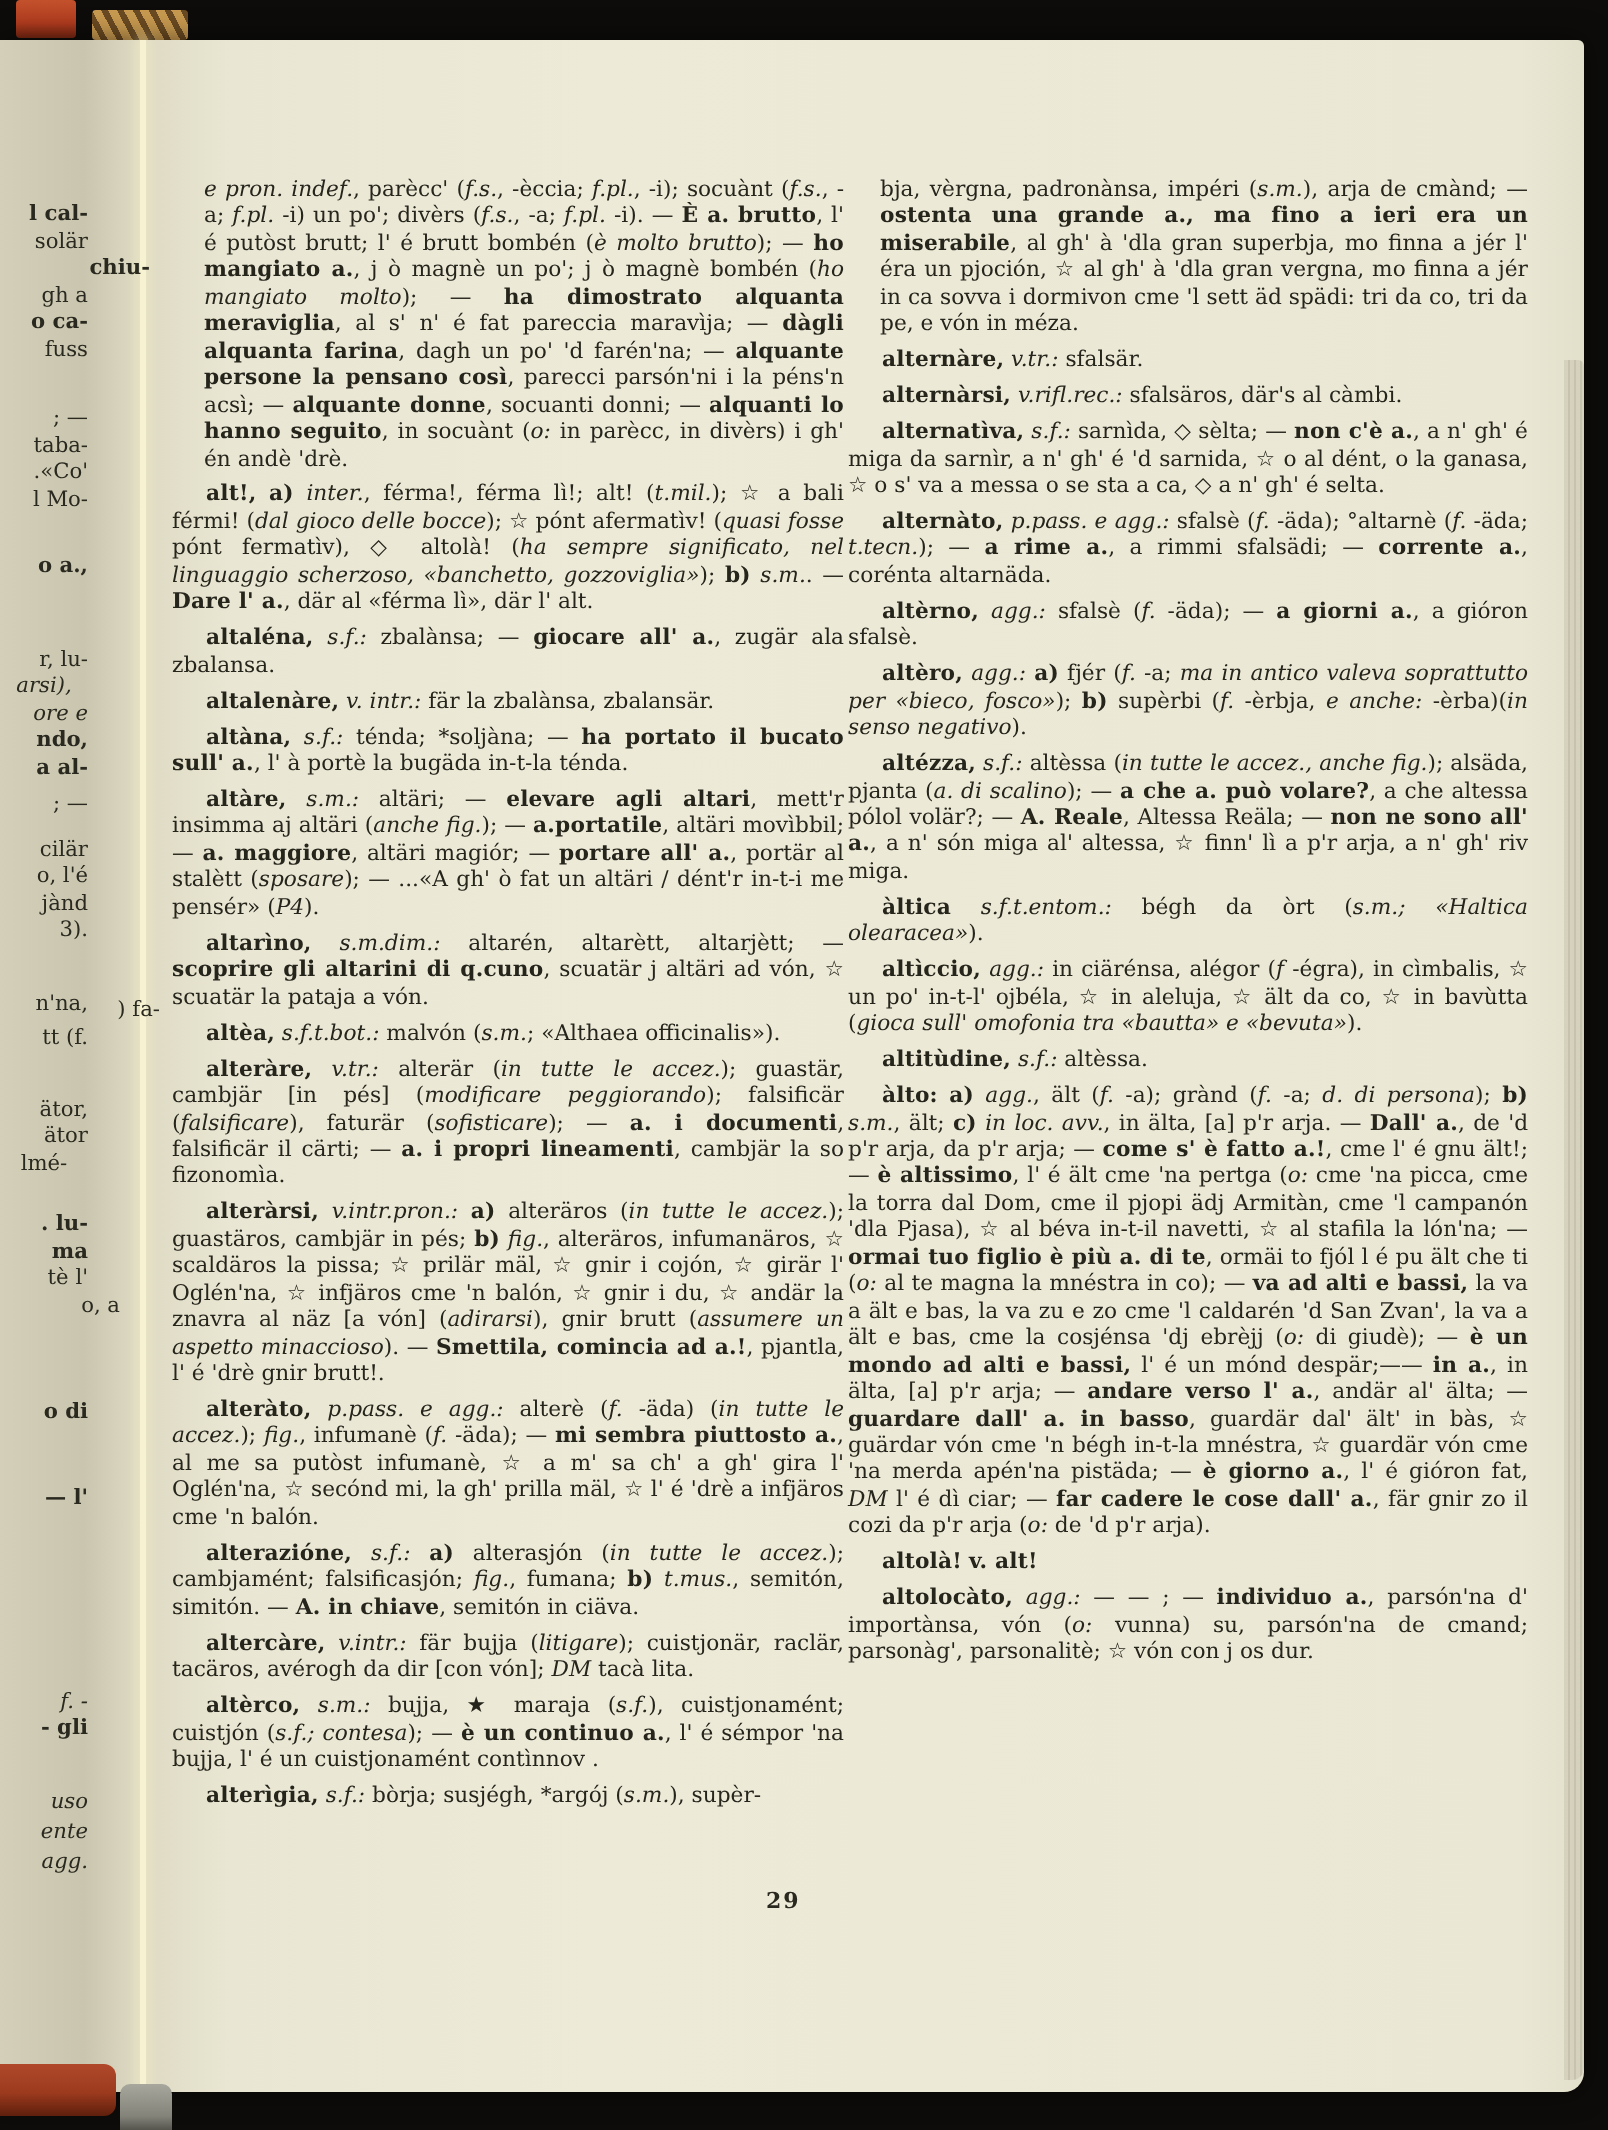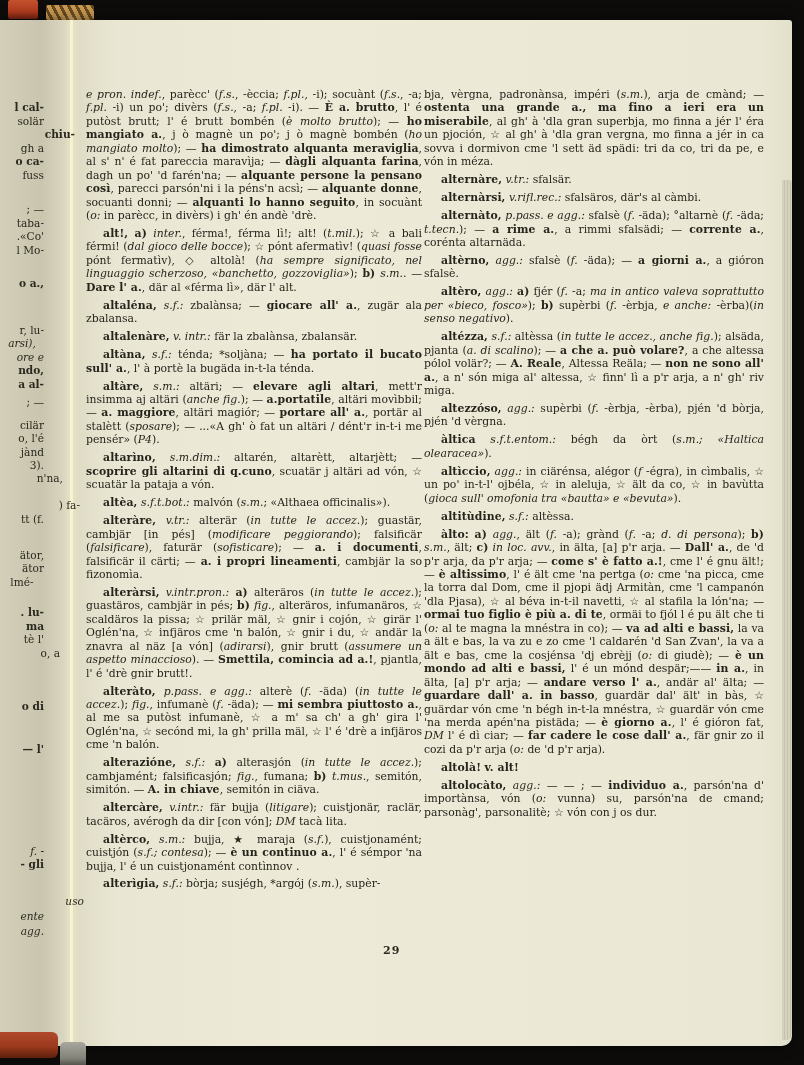--- a/index.html
+++ b/index.html
@@ -27,21 +27,21 @@
     white-space:nowrap;overflow:hidden;}
   .frag.bd{font-weight:bold;}
   .frag.it{font-style:italic;}
   
   .col{position:absolute;top:88px;width:336px;font-size:10.85px;line-height:13.45px;
     color:#26251c;text-align:justify;}
   .col-left{left:86px;}
   .col-right{left:424px;width:340px;}
   p.entry{margin:0;padding:0;text-indent:17px;}
   p.entry + p.entry{margin-top:4.5px;}
-  p.entry.cont{text-indent:0;}
+  p.entry.cont{text-indent:0;margin-left:16px;}
   p.entry .bd{font-weight:bold;letter-spacing:.1px;}
   p.entry .it{font-style:italic;}
   .pagenum{position:absolute;left:383px;top:944px;font-size:11px;color:#2a291f;letter-spacing:1px;font-weight:bold;}
 </style>
 </head>
 <body>
 
 <div class="photo">
   <div class="spine-red"></div>
   <div class="stripe-obj"></div>
@@ -66,35 +66,35 @@
       <div class="frag" style="top: 324px;">r, lu-</div>
       <div class="frag it" style="top: 337px; text-align: center;">arsi),</div>
       <div class="frag it" style="top: 351px;">ore e</div>
       <div class="frag bd" style="top: 364px;">ndo,</div>
       <div class="frag bd" style="top: 378px;">a al-</div>
       <div class="frag" style="top: 396px;">; —</div>
       <div class="frag" style="top: 419px;">cilär</div>
       <div class="frag" style="top: 432px;">o, l'é</div>
       <div class="frag" style="top: 446px;">jànd</div>
       <div class="frag" style="top: 459px;">3).</div>
-      <div class="frag" style="top: 472px; padding-left: 19px;">n'na,</div>
+      <div class="frag" style="top: 496px;">n'na,</div>
       <div class="frag" style="top: 499px; margin-left: 36px;">) fa-</div>
       <div class="frag" style="top: 513px;">tt (f.</div>
       <div class="frag" style="top: 549px;">ätor,</div>
       <div class="frag" style="top: 562px;">ätor</div>
       <div class="frag" style="top: 576px; text-align: center;">lmé-</div>
       <div class="frag bd" style="top: 606px;">. lu-</div>
       <div class="frag bd" style="top: 620px;">ma</div>
       <div class="frag" style="top: 633px;">tè l'</div>
       <div class="frag" style="top: 647px; padding-left: 16px;">o, a</div>
       <div class="frag bd" style="top: 700px;">o di</div>
       <div class="frag bd" style="top: 743px;">— l'</div>
       <div class="frag it" style="top: 845px;">f. -</div>
       <div class="frag bd" style="top: 858px;">- gli</div>
-      <div class="frag it" style="top: 895px; margin-left: 40px;">uso</div>
+      <div class="frag it" style="top: 895px;">uso</div>
       <div class="frag it" style="top: 910px;">ente</div>
       <div class="frag it" style="top: 925px;">agg.</div>
     </div>
 
   <div class="col col-left" id="col-left">
       <p class="entry cont"><span class="it">e pron. indef.</span><span>, parècc' (</span><span class="it">f.s.</span><span>, -èccia; </span><span class="it">f.pl.</span><span>, -i); socuànt (</span><span class="it">f.s.</span><span>, -a; </span><span class="it">f.pl.</span><span> -i) un po'; divèrs (</span><span class="it">f.s.</span><span>, -a; </span><span class="it">f.pl.</span><span> -i). — </span><span class="bd">È a. brutto</span><span>, l' é putòst brutt; l' é brutt bombén (</span><span class="it">è molto brutto</span><span>); — </span><span class="bd">ho mangiato a.</span><span>, j ò magnè un po'; j ò magnè bombén (</span><span class="it">ho mangiato molto</span><span>); — </span><span class="bd">ha dimostrato alquanta meraviglia</span><span>, al s' n' é fat pareccia maravìja; — </span><span class="bd">dàgli alquanta farina</span><span>, dagh un po' 'd farén'na; — </span><span class="bd">alquante persone la pensano così</span><span>, parecci parsón'ni i la péns'n acsì; — </span><span class="bd">alquante donne</span><span>, socuanti donni; — </span><span class="bd">alquanti lo hanno seguito</span><span>, in socuànt (</span><span class="it">o:</span><span> in parècc, in divèrs) i gh' én andè 'drè.</span></p>
       <p class="entry"><span class="bd">alt!,</span><span> </span><span class="bd">a)</span><span class="it"> inter.</span><span>, férma!, férma lì!; alt! (</span><span class="it">t.mil.</span><span>); ☆ a bali férmi! (</span><span class="it">dal gioco delle bocce</span><span>); ☆ pónt afermatìv! (</span><span class="it">quasi fosse</span><span> pónt fermatìv), ◇ altolà! (</span><span class="it">ha sempre significato, nel linguaggio scherzoso, «banchetto, gozzoviglia»</span><span>); </span><span class="bd">b)</span><span class="it"> s.m.</span><span>. — </span><span class="bd">Dare l' a.</span><span>, där al «férma lì», där l' alt.</span></p>
       <p class="entry"><span class="bd">altaléna,</span><span class="it"> s.f.:</span><span> zbalànsa; — </span><span class="bd">giocare all' a.</span><span>, zugär ala zbalansa.</span></p>
       <p class="entry"><span class="bd">altalenàre,</span><span class="it"> v. intr.:</span><span> fär la zbalànsa, zbalansär.</span></p>
       <p class="entry"><span class="bd">altàna,</span><span class="it"> s.f.:</span><span> ténda; *soljàna; — </span><span class="bd">ha portato il bucato sull' a.</span><span>, l' à portè la bugäda in-t-la ténda.</span></p>
@@ -106,25 +106,25 @@
       <p class="entry"><span class="bd">alteràto,</span><span class="it"> p.pass. e agg.:</span><span> alterè (</span><span class="it">f.</span><span> -äda) (</span><span class="it">in tutte le accez.</span><span>); </span><span class="it">fig.</span><span>, infumanè (</span><span class="it">f.</span><span> -äda); — </span><span class="bd">mi sembra piuttosto a.</span><span>, al me sa putòst infumanè, ☆ a m' sa ch' a gh' gira l' Oglén'na, ☆ secónd mi, la gh' prilla mäl, ☆ l' é 'drè a infjäros cme 'n balón.</span></p>
       <p class="entry"><span class="bd">alterazióne,</span><span class="it"> s.f.:</span><span> </span><span class="bd">a)</span><span> alterasjón (</span><span class="it">in tutte le accez.</span><span>); cambjamént; falsificasjón; </span><span class="it">fig.</span><span>, fumana; </span><span class="bd">b)</span><span class="it"> t.mus.</span><span>, semitón, simitón. — </span><span class="bd">A. in chiave</span><span>, semitón in ciäva.</span></p>
       <p class="entry"><span class="bd">altercàre,</span><span class="it"> v.intr.:</span><span> fär bujja (</span><span class="it">litigare</span><span>); cuistjonär, raclär, tacäros, avérogh da dir [con vón]; </span><span class="it">DM</span><span> tacà lita.</span></p>
       <p class="entry"><span class="bd">altèrco,</span><span class="it"> s.m.:</span><span> bujja, ★ maraja (</span><span class="it">s.f.</span><span>), cuistjonamént; cuistjón (</span><span class="it">s.f.; contesa</span><span>); — </span><span class="bd">è un continuo a.</span><span>, l' é sémpor 'na bujja, l' é un cuistjonamént contìnnov .</span></p>
       <p class="entry"><span class="bd">alterìgia,</span><span class="it"> s.f.:</span><span> bòrja; susjégh, *argój (</span><span class="it">s.m.</span><span>), supèr-</span></p>
     </div>
   <div class="col col-right" id="col-right">
       <p class="entry cont"><span>bja, vèrgna, padronànsa, impéri (</span><span class="it">s.m.</span><span>), arja de cmànd; — </span><span class="bd">ostenta una grande a., ma fino a ieri era un miserabile</span><span>, al gh' à 'dla gran superbja, mo finna a jér l' éra un pjoción, ☆ al gh' à 'dla gran vergna, mo finna a jér in ca sovva i dormivon cme 'l sett äd spädi: tri da co, tri da pe, e vón in méza.</span></p>
       <p class="entry"><span class="bd">alternàre,</span><span class="it"> v.tr.:</span><span> sfalsär.</span></p>
       <p class="entry"><span class="bd">alternàrsi,</span><span class="it"> v.rifl.rec.:</span><span> sfalsäros, där's al càmbi.</span></p>
+      <p class="entry"><span class="bd">alternatìva,</span><span class="it"> s.f.:</span><span> sarnìda, ◇ sèlta; — </span><span class="bd">non c'è a.</span><span>, a n' gh' é miga da sarnìr, a n' gh' é 'd sarnida, ☆ o al dént, o la ganasa, ☆ o s' va a messa o se sta a ca, ◇ a n' gh' é selta.</span></p>
       <p class="entry"><span class="bd">alternàto,</span><span class="it"> p.pass. e agg.:</span><span> sfalsè (</span><span class="it">f.</span><span> -äda); °altarnè (</span><span class="it">f.</span><span> -äda; </span><span class="it">t.tecn.</span><span>); — </span><span class="bd">a rime a.</span><span>, a rimmi sfalsädi; — </span><span class="bd">corrente a.</span><span>, corénta altarnäda.</span></p>
       <p class="entry"><span class="bd">altèrno,</span><span class="it"> agg.:</span><span> sfalsè (</span><span class="it">f.</span><span> -äda); — </span><span class="bd">a giorni a.</span><span>, a gióron sfalsè.</span></p>
       <p class="entry"><span class="bd">altèro,</span><span class="it"> agg.:</span><span> </span><span class="bd">a)</span><span> fjér (</span><span class="it">f.</span><span> -a; </span><span class="it">ma in antico valeva soprattutto per «bieco, fosco»</span><span>); </span><span class="bd">b)</span><span> supèrbi (</span><span class="it">f.</span><span> -èrbja, </span><span class="it">e anche:</span><span> -èrba)(</span><span class="it">in senso negativo</span><span>).</span></p>
       <p class="entry"><span class="bd">altézza,</span><span class="it"> s.f.:</span><span> altèssa (</span><span class="it">in tutte le accez., anche fig.</span><span>); alsäda, pjanta (</span><span class="it">a. di scalino</span><span>); — </span><span class="bd">a che a. può volare?</span><span>, a che altessa pólol volär?; — </span><span class="bd">A. Reale</span><span>, Altessa Reäla; — </span><span class="bd">non ne sono all' a.</span><span>, a n' són miga al' altessa, ☆ finn' lì a p'r arja, a n' gh' riv miga.</span></p>
-      <p class="entry"><span class="bd">altezzóso,</span><span class="it"> agg.:</span><span> supèrbi (</span><span class="it">f.</span><span> -èrbja, -èrba), pjén 'd bòrja, pjén 'd vèrgna.</span></p>
       <p class="entry"><span class="bd">àltica</span><span class="it"> s.f.t.entom.:</span><span> bégh da òrt (</span><span class="it">s.m.; «Haltica olearacea»</span><span>).</span></p>
       <p class="entry"><span class="bd">altìccio,</span><span class="it"> agg.:</span><span> in ciärénsa, alégor (</span><span class="it">f</span><span> -égra), in cìmbalis, ☆ un po' in-t-l' ojbéla, ☆ in aleluja, ☆ ält da co, ☆ in bavùtta (</span><span class="it">gioca sull' omofonia tra «bautta» e «bevuta»</span><span>).</span></p>
       <p class="entry"><span class="bd">altitùdine,</span><span class="it"> s.f.:</span><span> altèssa.</span></p>
       <p class="entry"><span class="bd">àlto:</span><span> </span><span class="bd">a)</span><span class="it"> agg.</span><span>, ält (</span><span class="it">f.</span><span> -a); grànd (</span><span class="it">f.</span><span> -a; </span><span class="it">d. di persona</span><span>); </span><span class="bd">b)</span><span class="it"> s.m.</span><span>, ält; </span><span class="bd">c)</span><span class="it"> in loc. avv.</span><span>, in älta, [a] p'r arja. — </span><span class="bd">Dall' a.</span><span>, de 'd p'r arja, da p'r arja; — </span><span class="bd">come s' è fatto a.!</span><span>, cme l' é gnu ält!; — </span><span class="bd">è altissimo</span><span>, l' é ält cme 'na pertga (</span><span class="it">o:</span><span> cme 'na picca, cme la torra dal Dom, cme il pjopi ädj Armitàn, cme 'l campanón 'dla Pjasa), ☆ al béva in-t-il navetti, ☆ al stafila la lón'na; — </span><span class="bd">ormai tuo figlio è più a. di te</span><span>, ormäi to fjól l é pu ält che ti (</span><span class="it">o:</span><span> al te magna la mnéstra in co); — </span><span class="bd">va ad alti e bassi,</span><span> la va a ält e bas, la va zu e zo cme 'l caldarén 'd San Zvan', la va a ält e bas, cme la cosjénsa 'dj ebrèjj (</span><span class="it">o:</span><span> di giudè); — </span><span class="bd">è un mondo ad alti e bassi,</span><span> l' é un mónd despär;—— </span><span class="bd">in a.</span><span>, in älta, [a] p'r arja; — </span><span class="bd">andare verso l' a.</span><span>, andär al' älta; — </span><span class="bd">guardare dall' a. in basso</span><span>, guardär dal' ält' in bàs, ☆ guärdar vón cme 'n bégh in-t-la mnéstra, ☆ guardär vón cme 'na merda apén'na pistäda; — </span><span class="bd">è giorno a.</span><span>, l' é gióron fat, </span><span class="it">DM</span><span> l' é dì ciar; — </span><span class="bd">far cadere le cose dall' a.</span><span>, fär gnir zo il cozi da p'r arja (</span><span class="it">o:</span><span> de 'd p'r arja).</span></p>
       <p class="entry"><span class="bd">altolà!</span><span>  </span><span class="bd">v. alt!</span></p>
       <p class="entry"><span class="bd">altolocàto,</span><span class="it"> agg.:</span><span> — — ; — </span><span class="bd">individuo a.</span><span>, parsón'na d' importànsa, vón (</span><span class="it">o:</span><span> vunna) su, parsón'na de cmand; parsonàg', parsonalitè; ☆ vón con j os dur.</span></p>
     </div>
 
   <div class="pagenum">29</div>
 

